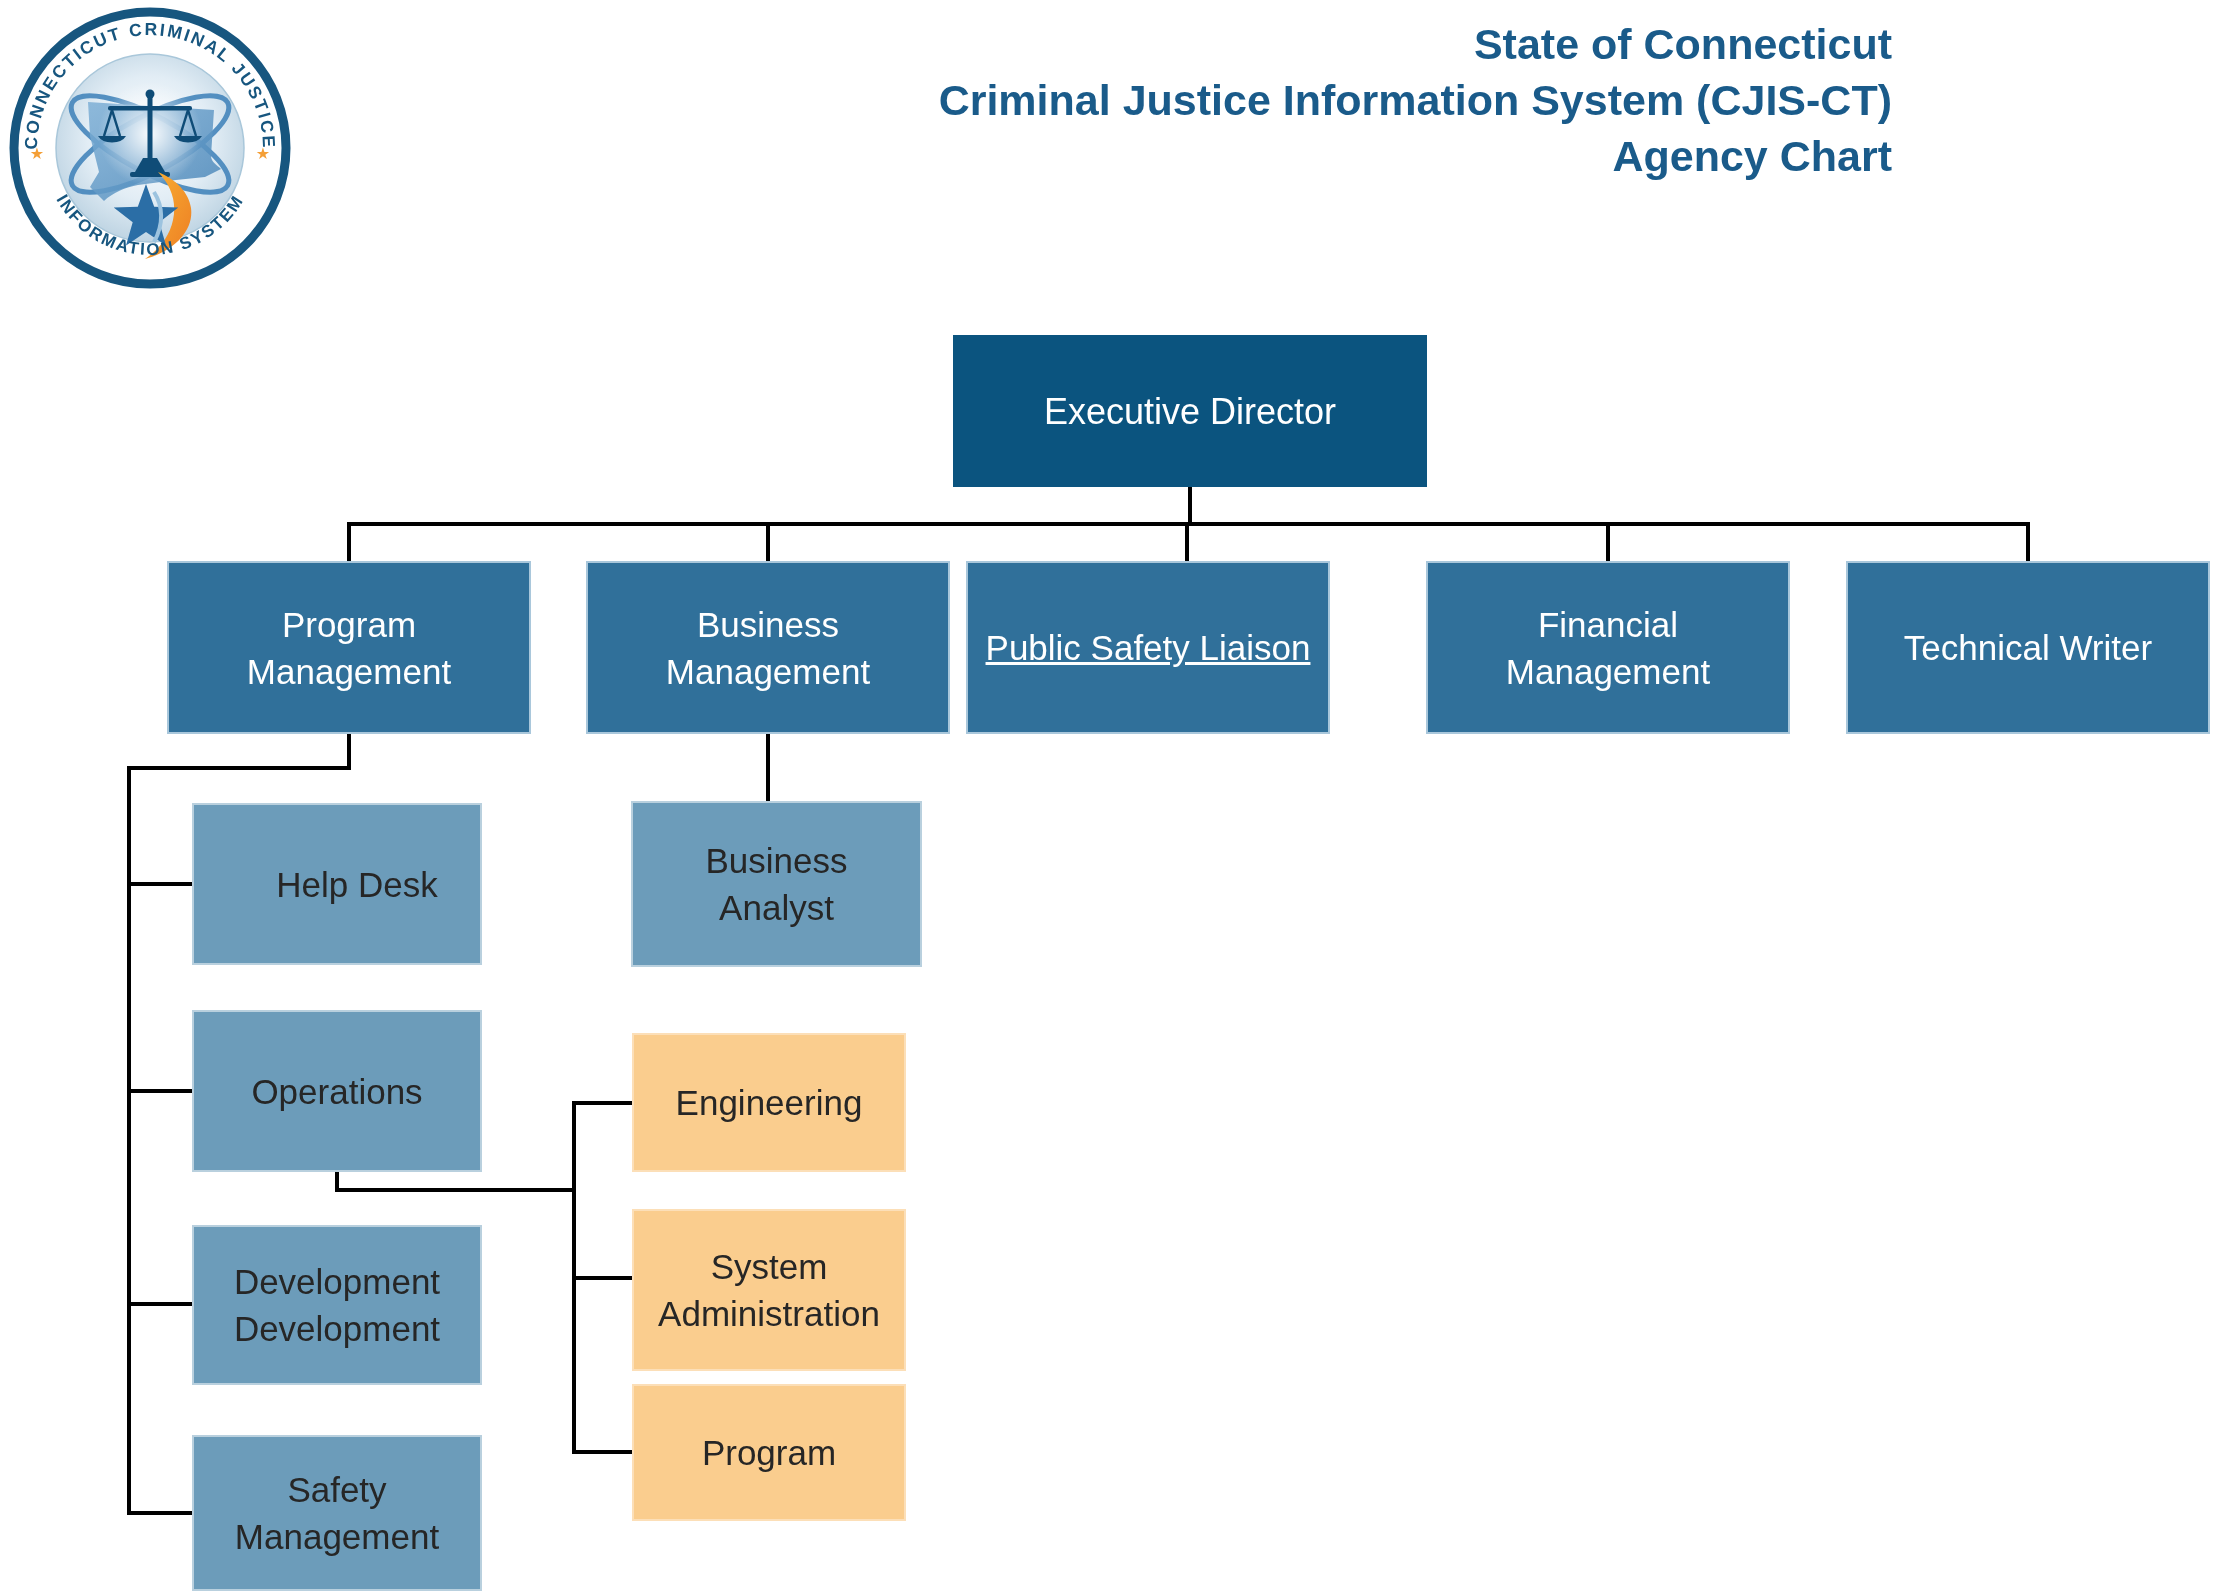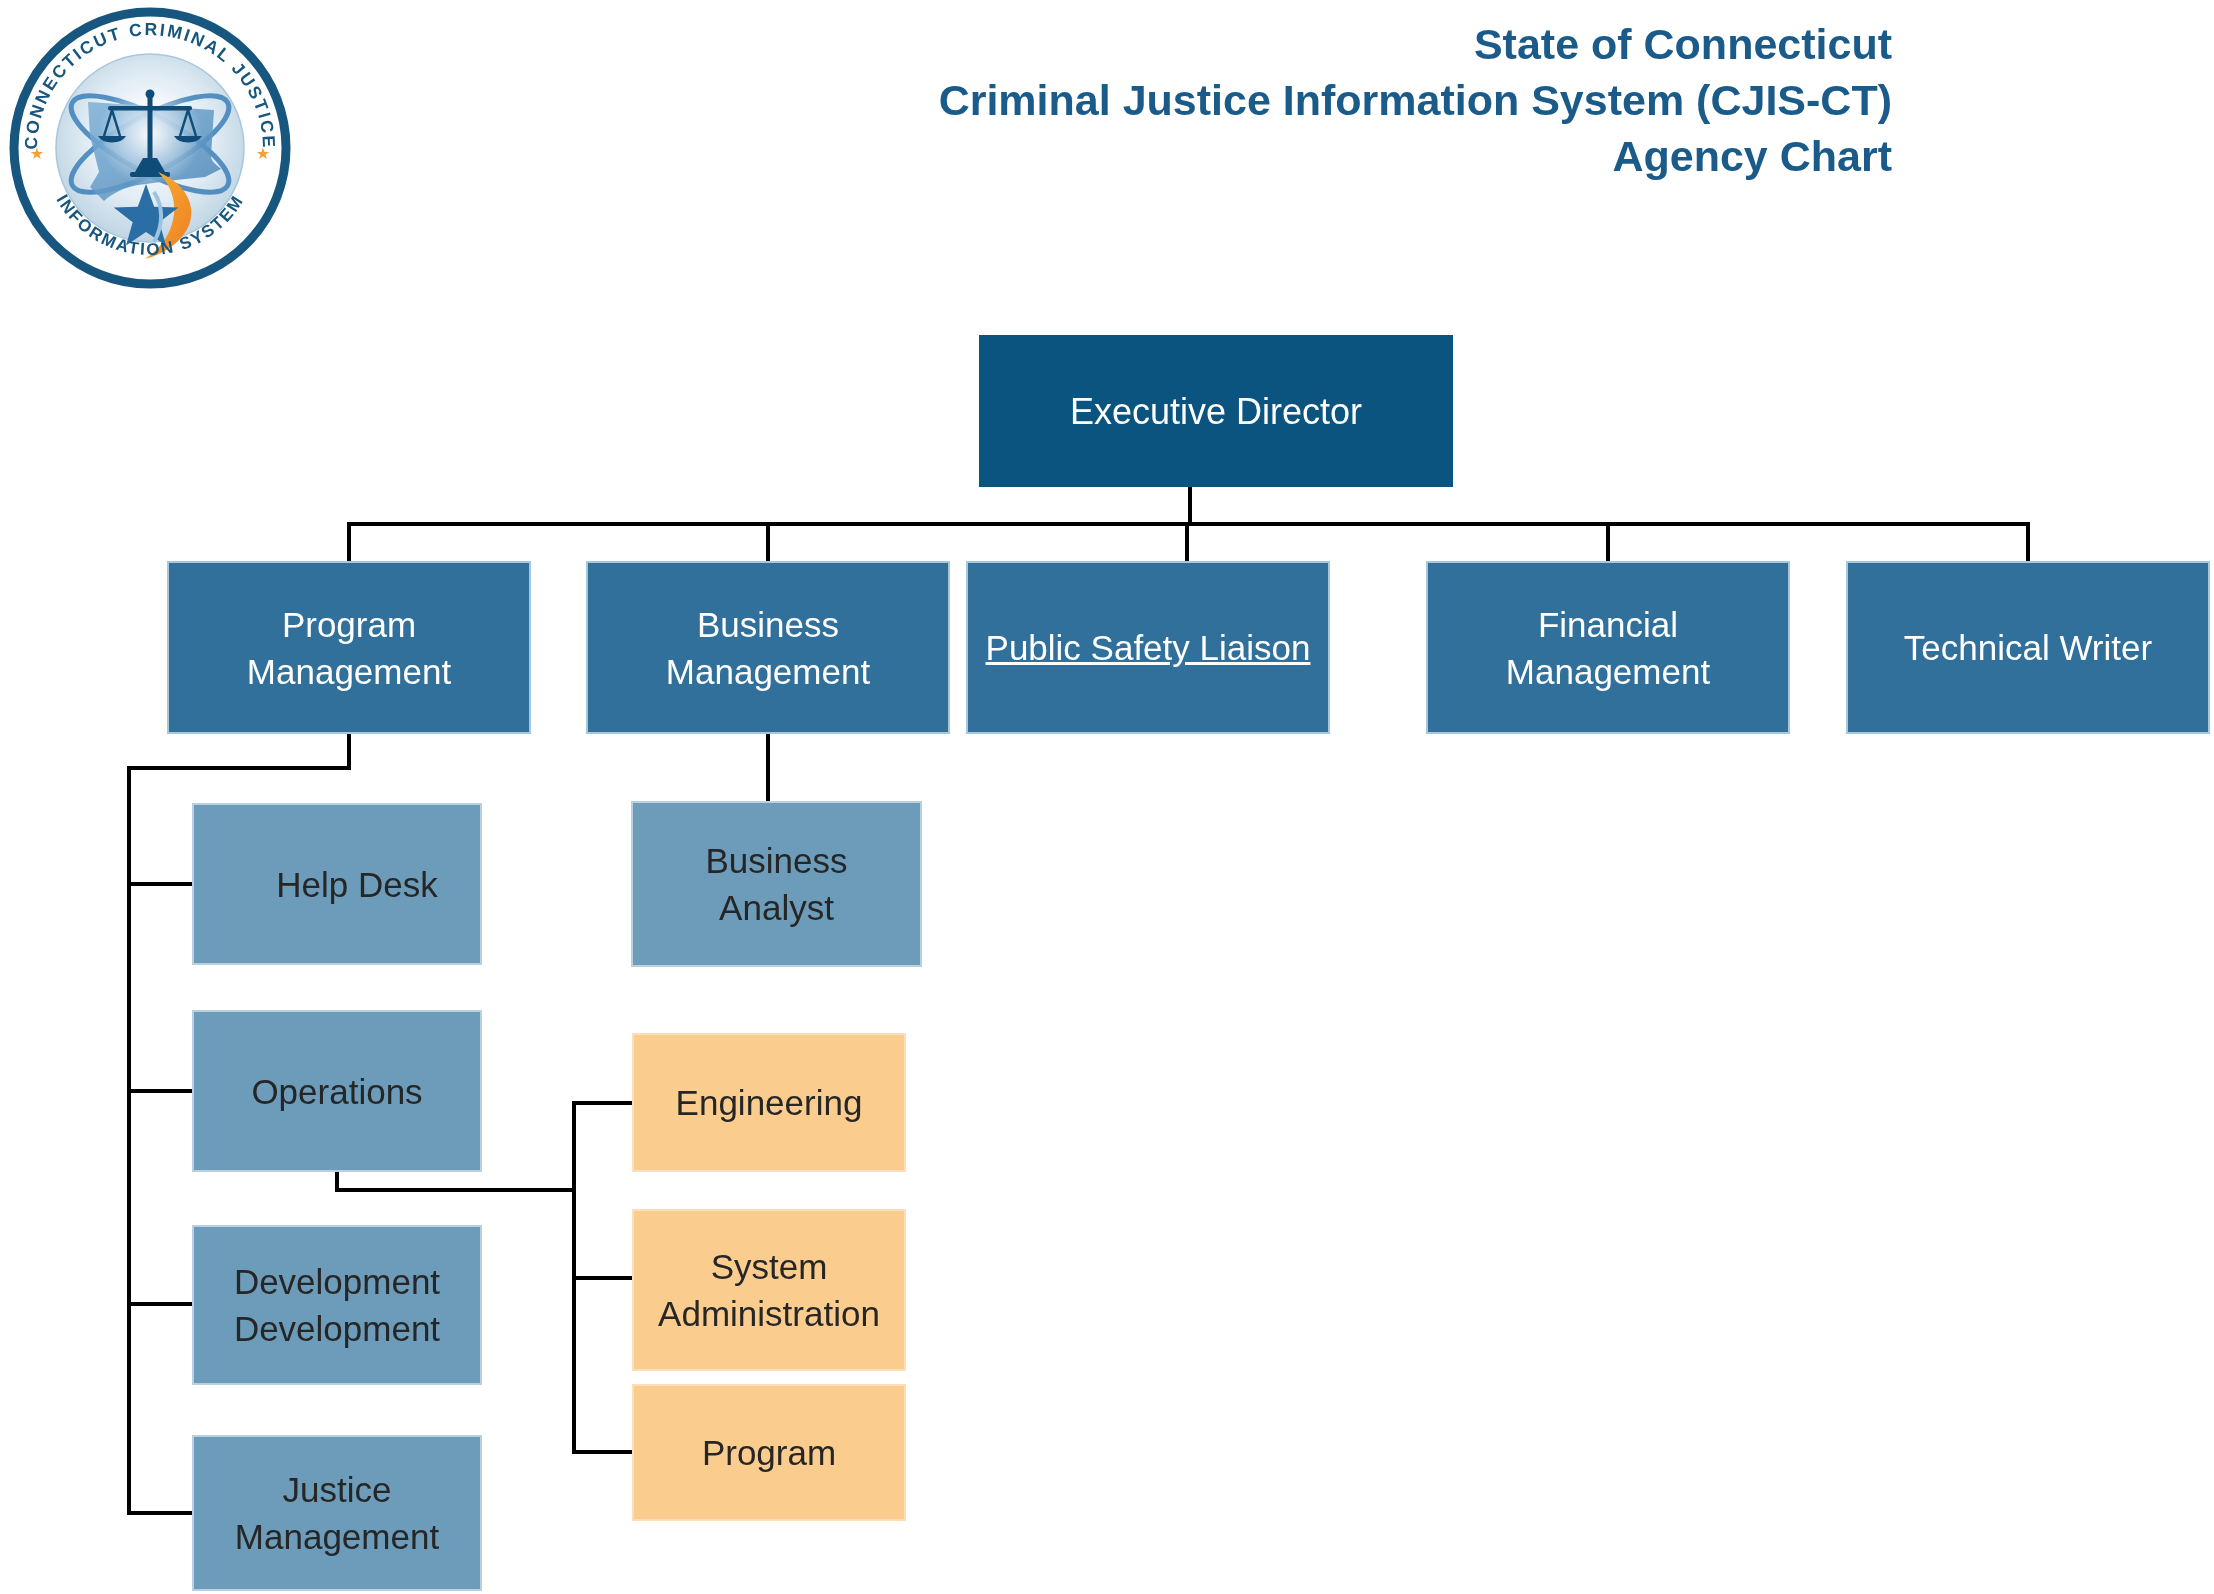--- a/index.html
+++ b/index.html
@@ -23,21 +23,21 @@
   
   .node{
     position:absolute;z-index:2;
     display:flex;flex-direction:column;align-items:center;justify-content:center;
     text-align:center;font-size:35px;line-height:47px;
     box-sizing:border-box;padding:6px 8px;
   }
   .node .line{display:block;white-space:nowrap;}
   .node--exec{
     background:var(--executive-fill,#0B547F);
-    color:#ffffff;font-size:36px;margin-left:26px;
+    color:#ffffff;font-size:36px;
   }
   .node--l2{
     background:var(--level2-fill,#30709A);
     border:2px solid var(--level2-border,#A9C7DB);
     color:#ffffff;
   }
   .node--l3{
     background:var(--level3-fill,#6C9CBA);
     border:2px solid var(--level3-border,#B9D0DE);
     color:var(--dark-text,#262626);
@@ -177,21 +177,21 @@
   </div>
   <div class="node node--l3" style="left:192px;top:1010px;width:290px;height:162px;">
     <span class="line">Operations</span>
     <span class="line"></span>
   </div>
   <div class="node node--l3" style="left:192px;top:1225px;width:290px;height:160px;">
     <span class="line">Development</span>
     <span class="line">Development</span>
   </div>
   <div class="node node--l3" style="left:192px;top:1435px;width:290px;height:156px;">
-    <span class="line">Justice</span>
+    <span class="line">Safety</span>
     <span class="line">Management</span>
   </div>
 
   <div class="node node--l3" style="left:631px;top:801px;width:291px;height:166px;">
     <span class="line">Business</span>
     <span class="line">Analyst</span>
   </div>
 
   <div class="node node--orange" style="left:632px;top:1033px;width:274px;height:139px;">
     <span class="line">Engineering</span>

